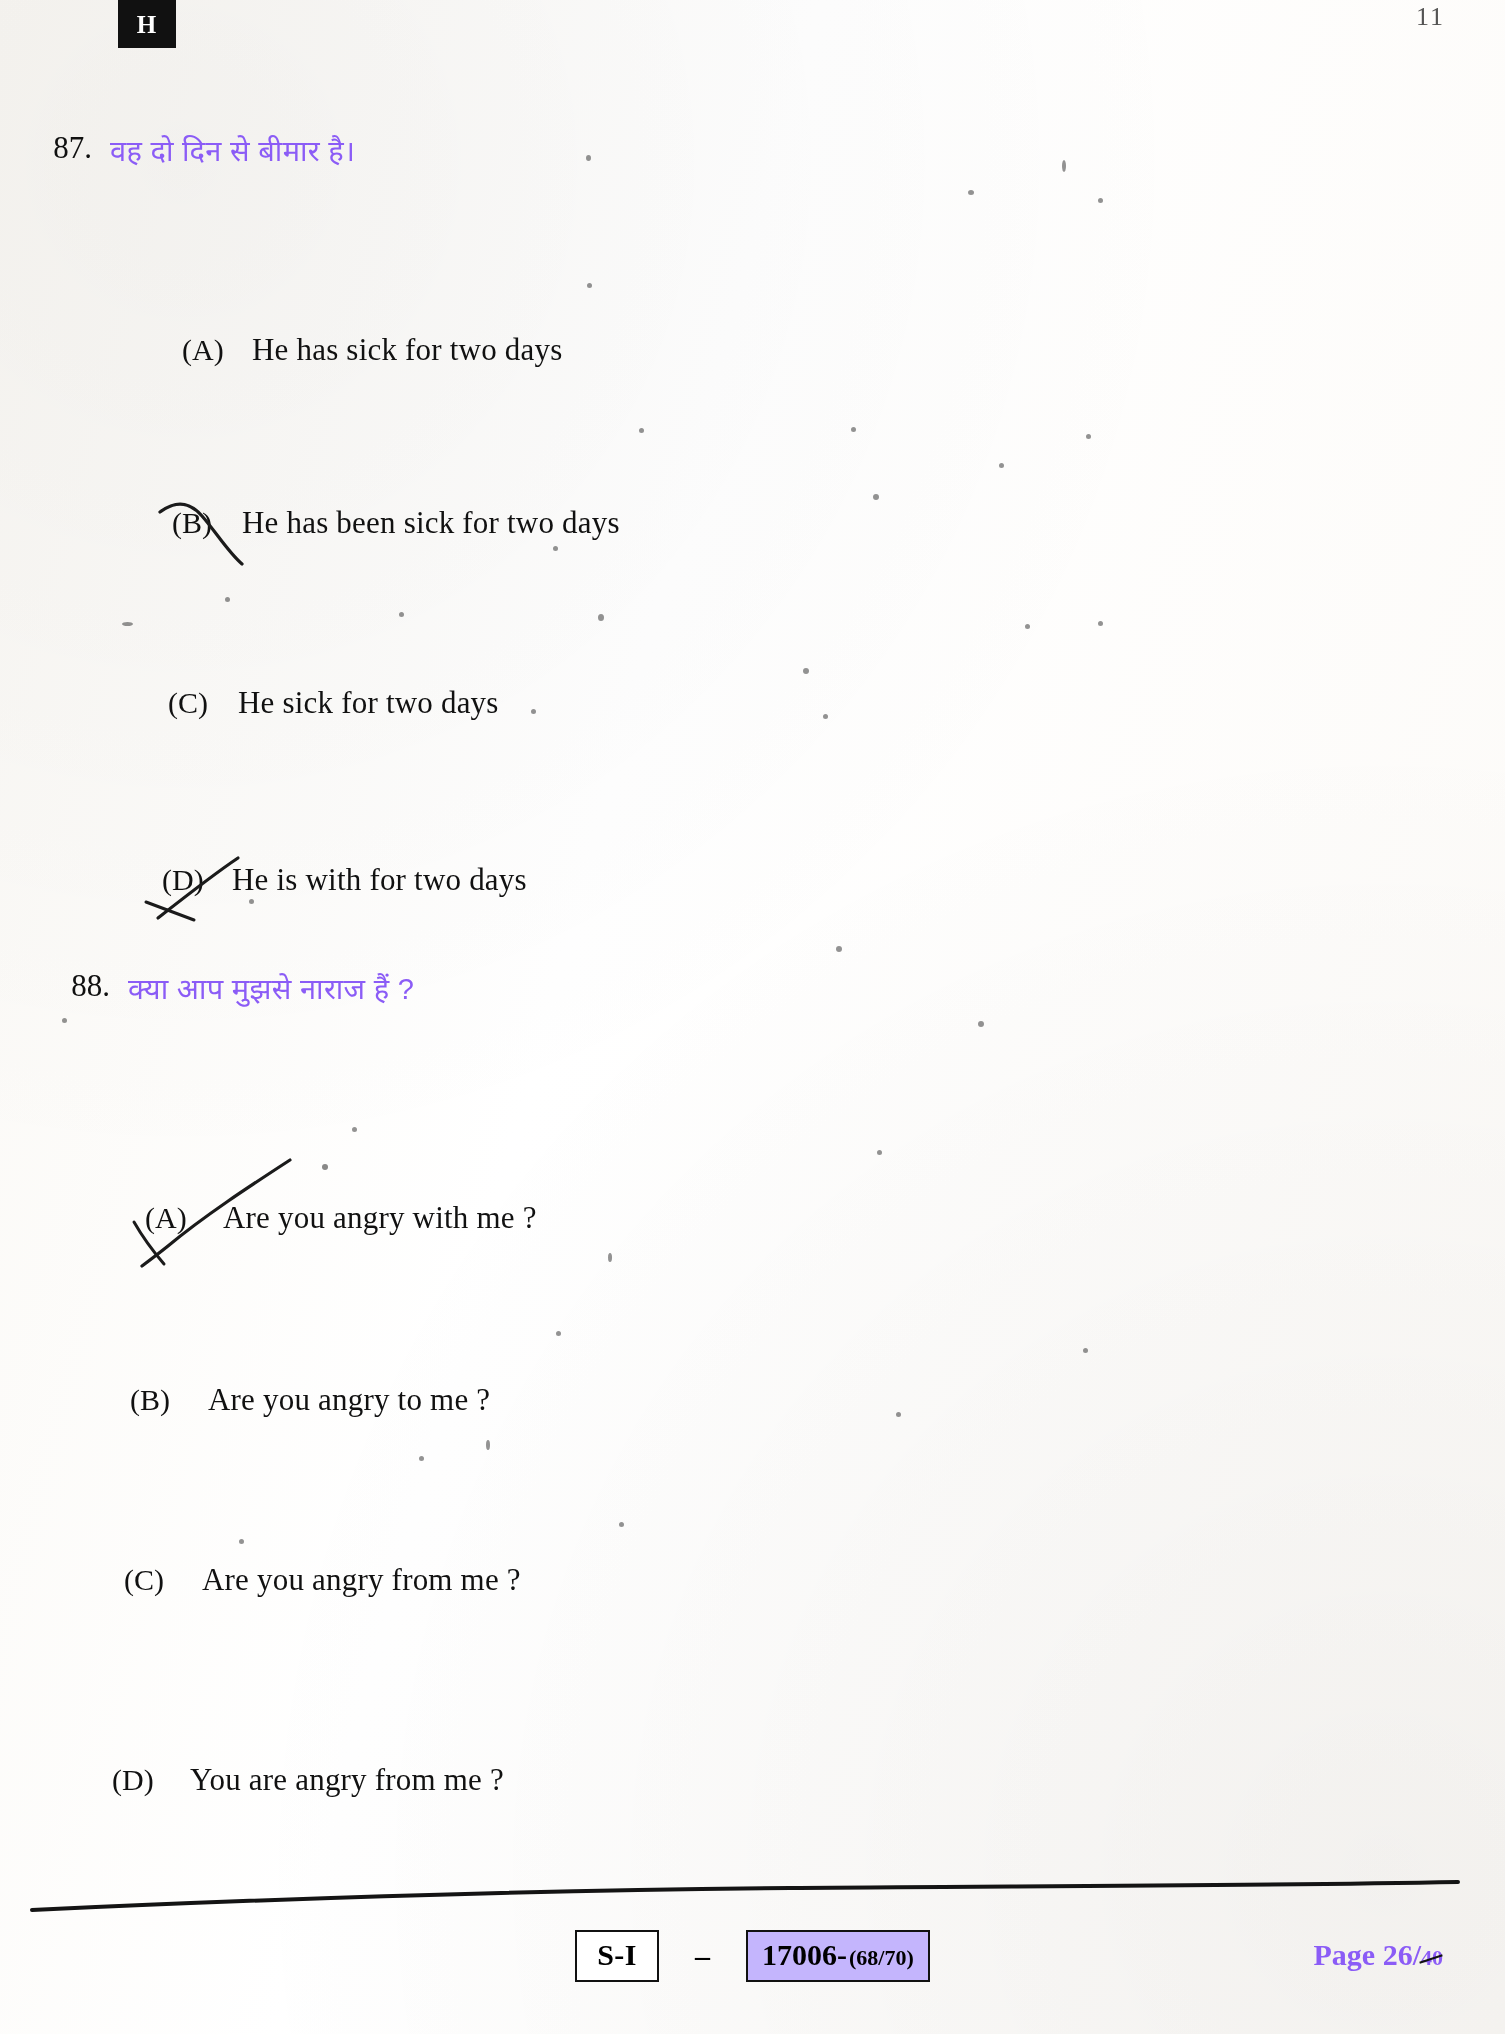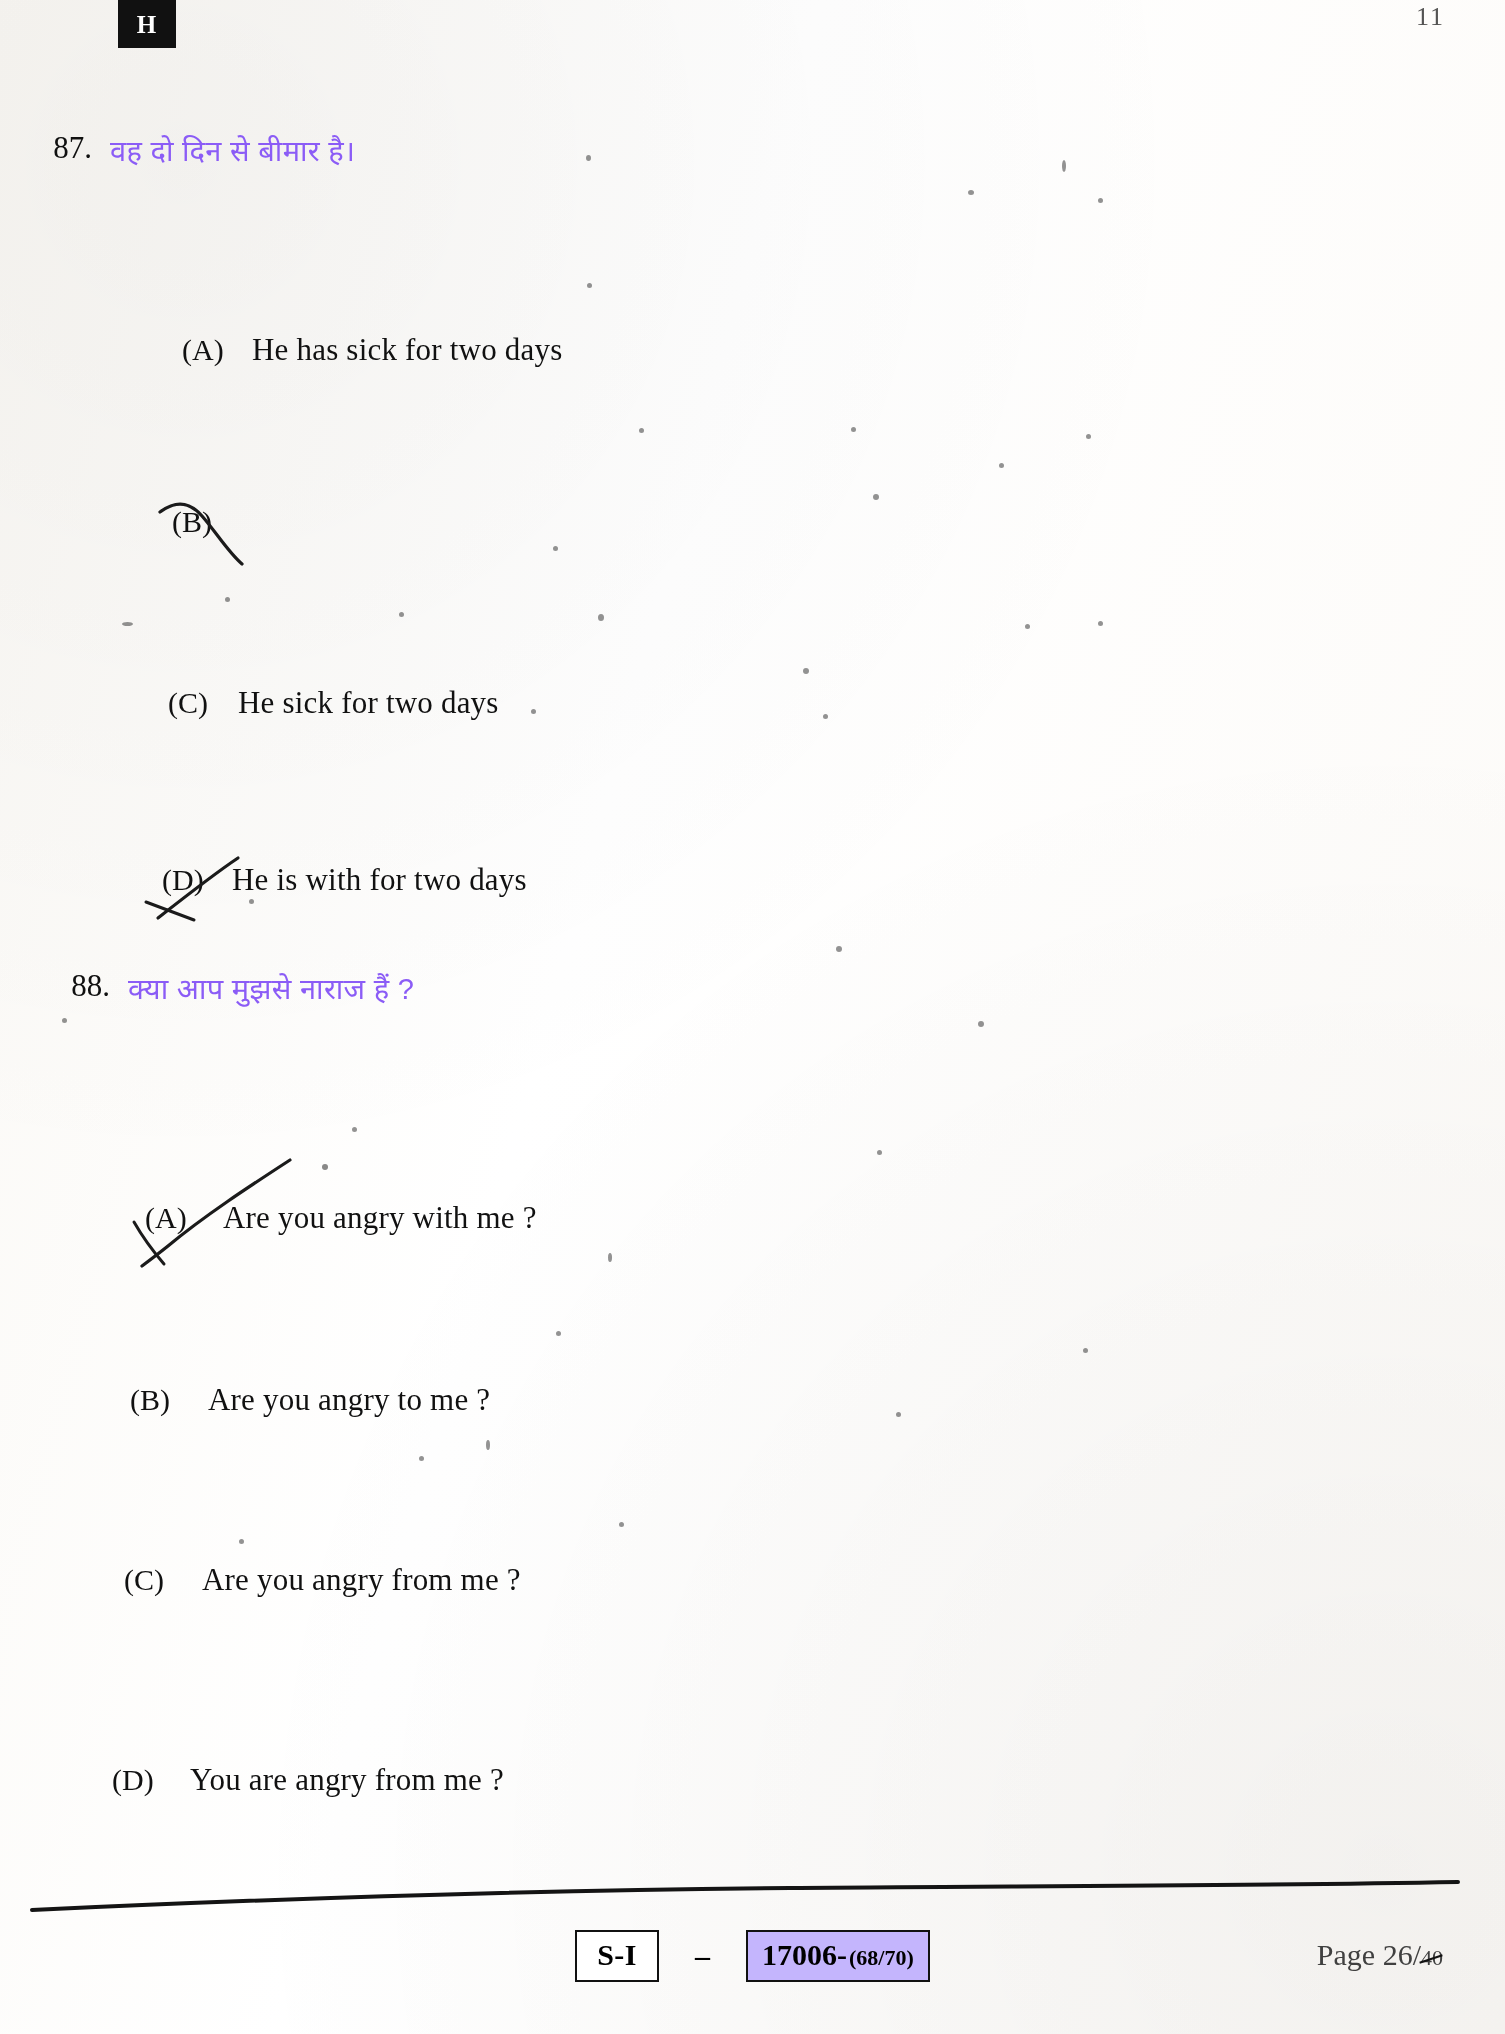--- a/index.html
+++ b/index.html
@@ -166,22 +166,22 @@
     font-size: 22px;
     font-weight: bold;
     margin-left: 2px;
   }
   .page-no {
     position: absolute;
     right: 62px;
     top: 1938px;
     font-family: "Liberation Serif", serif;
     font-size: 30px;
-    font-weight: normal;
-    color: #404040;
+    font-weight: bold;
+    color: #8b5cf6;
   }
   .page-no .strike {
     position: relative;
     font-size: 22px;
   }
   .page-no .strike::after {
     content: "";
     position: absolute;
     left: -2px;
     top: 52%;
@@ -246,20 +246,21 @@
     </div>
   </div>
 
   <div class="option" style="top:332px;left:182px;position:absolute;">
     <span class="opt-label">(A)</span>
     <span class="opt-text">He has sick for two days</span>
   </div>
 
   <div class="option" style="top:505px;left:172px;position:absolute;">
     <span class="opt-label">(B)</span>
+    <span class="opt-text">He has been sick for two days</span>
   </div>
 
   <div class="option" style="top:685px;left:168px;position:absolute;">
     <span class="opt-label">(C)</span>
     <span class="opt-text">He sick for two days</span>
   </div>
 
   <div class="option" style="top:862px;left:162px;position:absolute;">
     <span class="opt-label">(D)</span>
     <span class="opt-text">He is with for two days</span>

